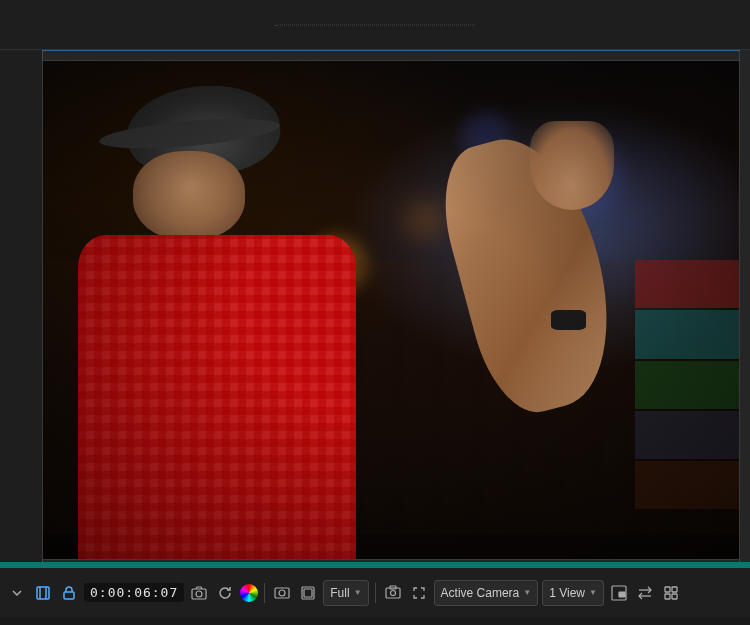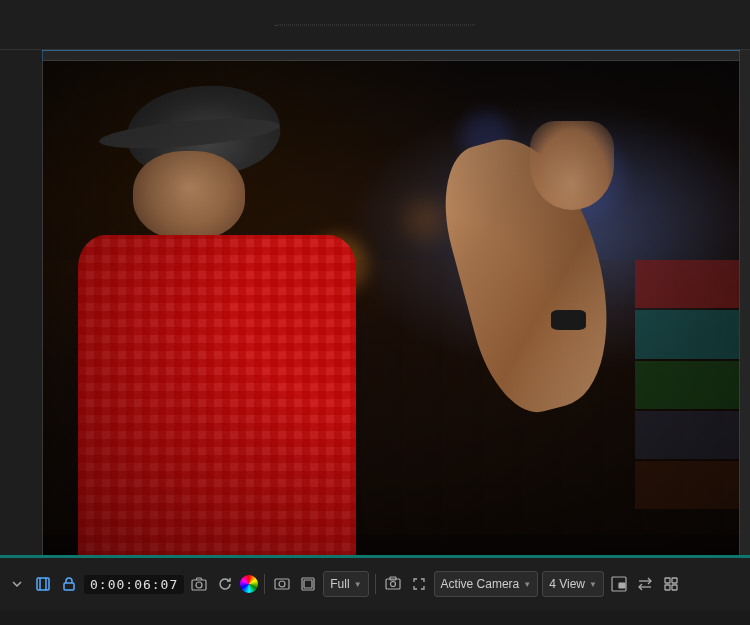--- a/index.html
+++ b/index.html
@@ -227,27 +227,27 @@
       width: 5%;
       height: 4%;
       background: #1a1a1a;
       border-radius: 20%;
     }
 
     .bottom-bar {
       width: 100%;
       height: 55px;
       background: #1e1e1e;
-      border-top: 3px solid #0f766e;
+      border-top: 6px solid #0f766e;
       display: flex;
       align-items: center;
       padding: 0 6px;
       gap: 4px;
       position: absolute;
-      bottom: 15px;
+      bottom: 8px;
     }
 
     .btn-icon {
       width: 22px;
       height: 22px;
       display: flex;
       align-items: center;
       justify-content: center;
       color: #aaa;
       font-size: 13px;
@@ -470,21 +470,21 @@
       <path d="M6 13 H3 V10"></path>
     </svg>
   </div>
 
   <div class="dropdown-btn">
     <span>Active Camera</span>
     <span class="dropdown-arrow">▼</span>
   </div>
 
   <div class="dropdown-btn">
-    <span>4 View</span>
+    <span>1 View</span>
     <span class="dropdown-arrow">▼</span>
   </div>
 
   <div class="btn-icon">
     <svg viewBox="0 0 16 16" fill="none" stroke="#aaa" stroke-width="1.2">
       <rect x="1" y="1" width="14" height="14" rx="1"></rect>
       <rect x="8" y="7" width="6" height="5" rx="0.5" fill="#aaa"></rect>
     </svg>
   </div>
 

